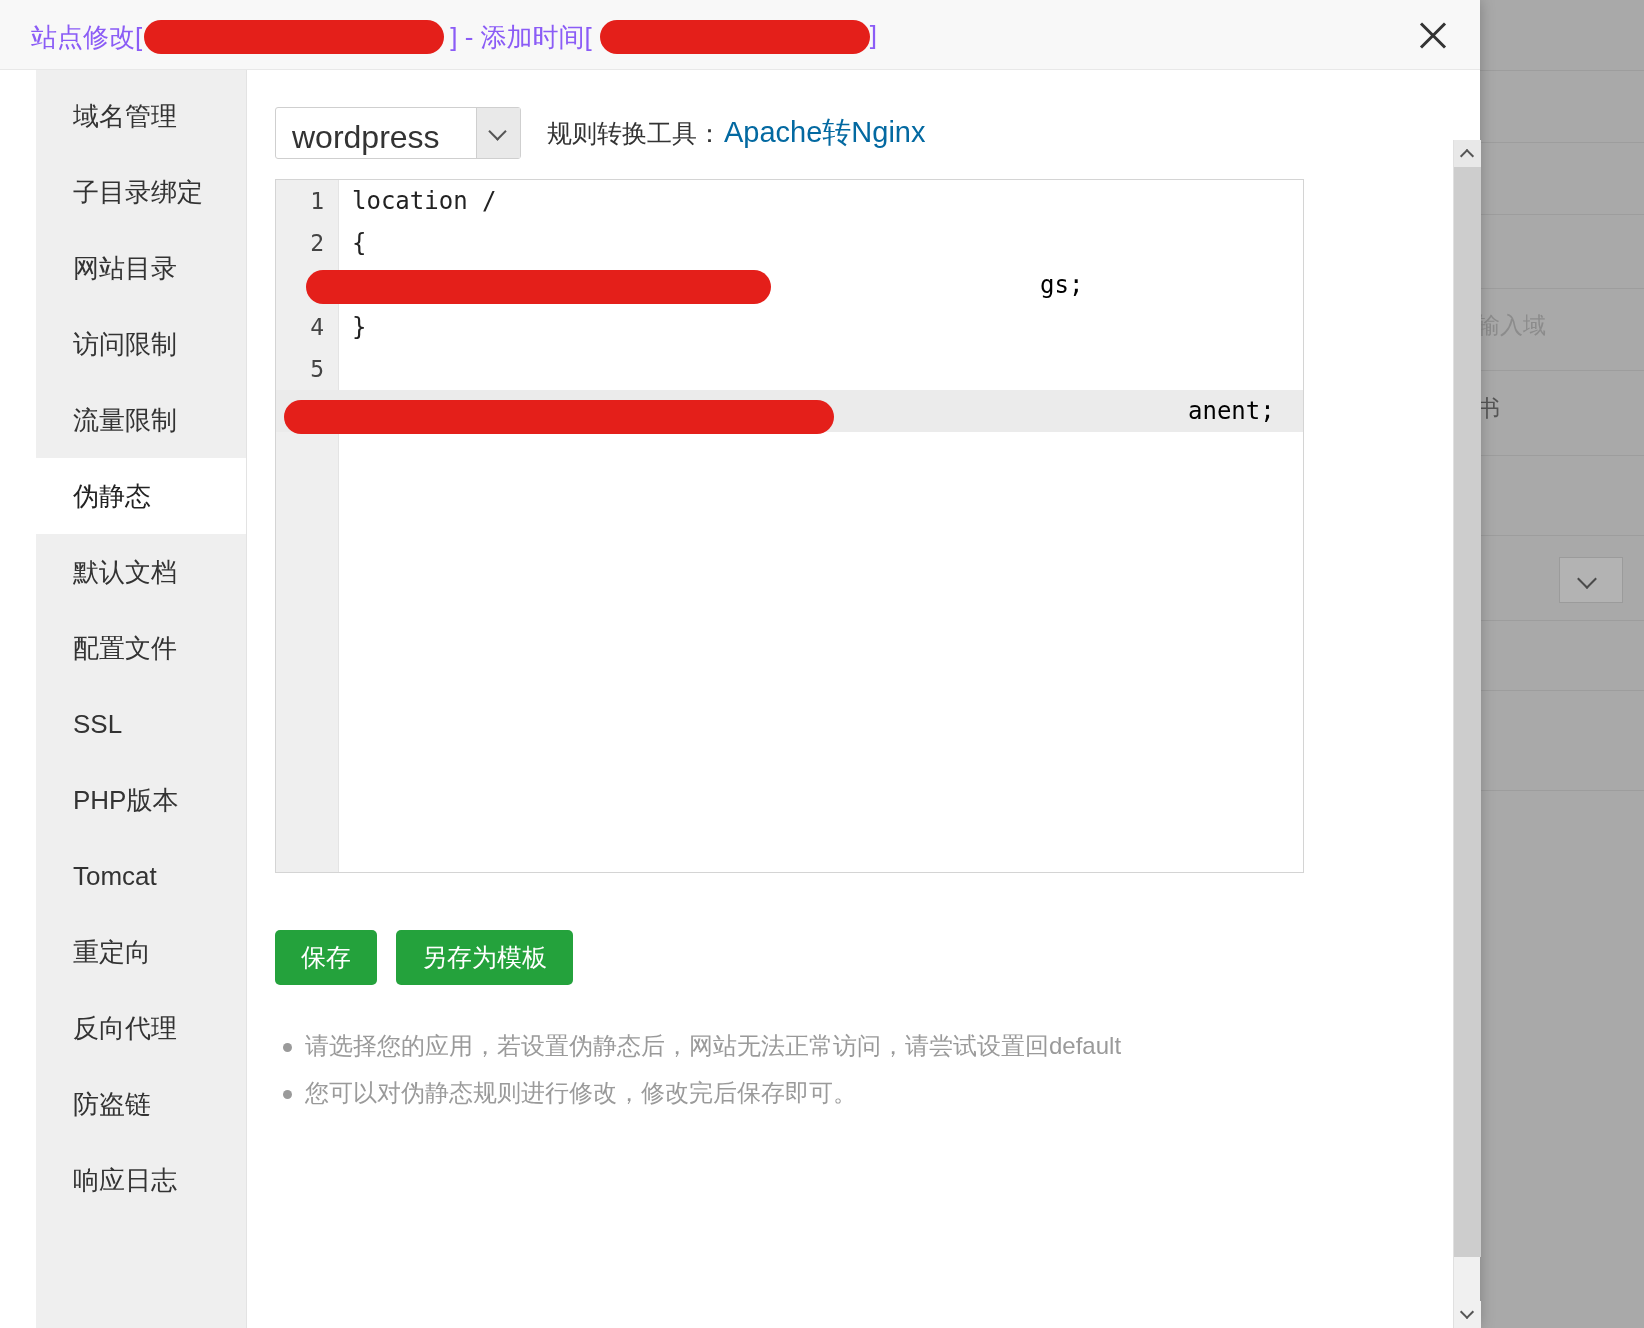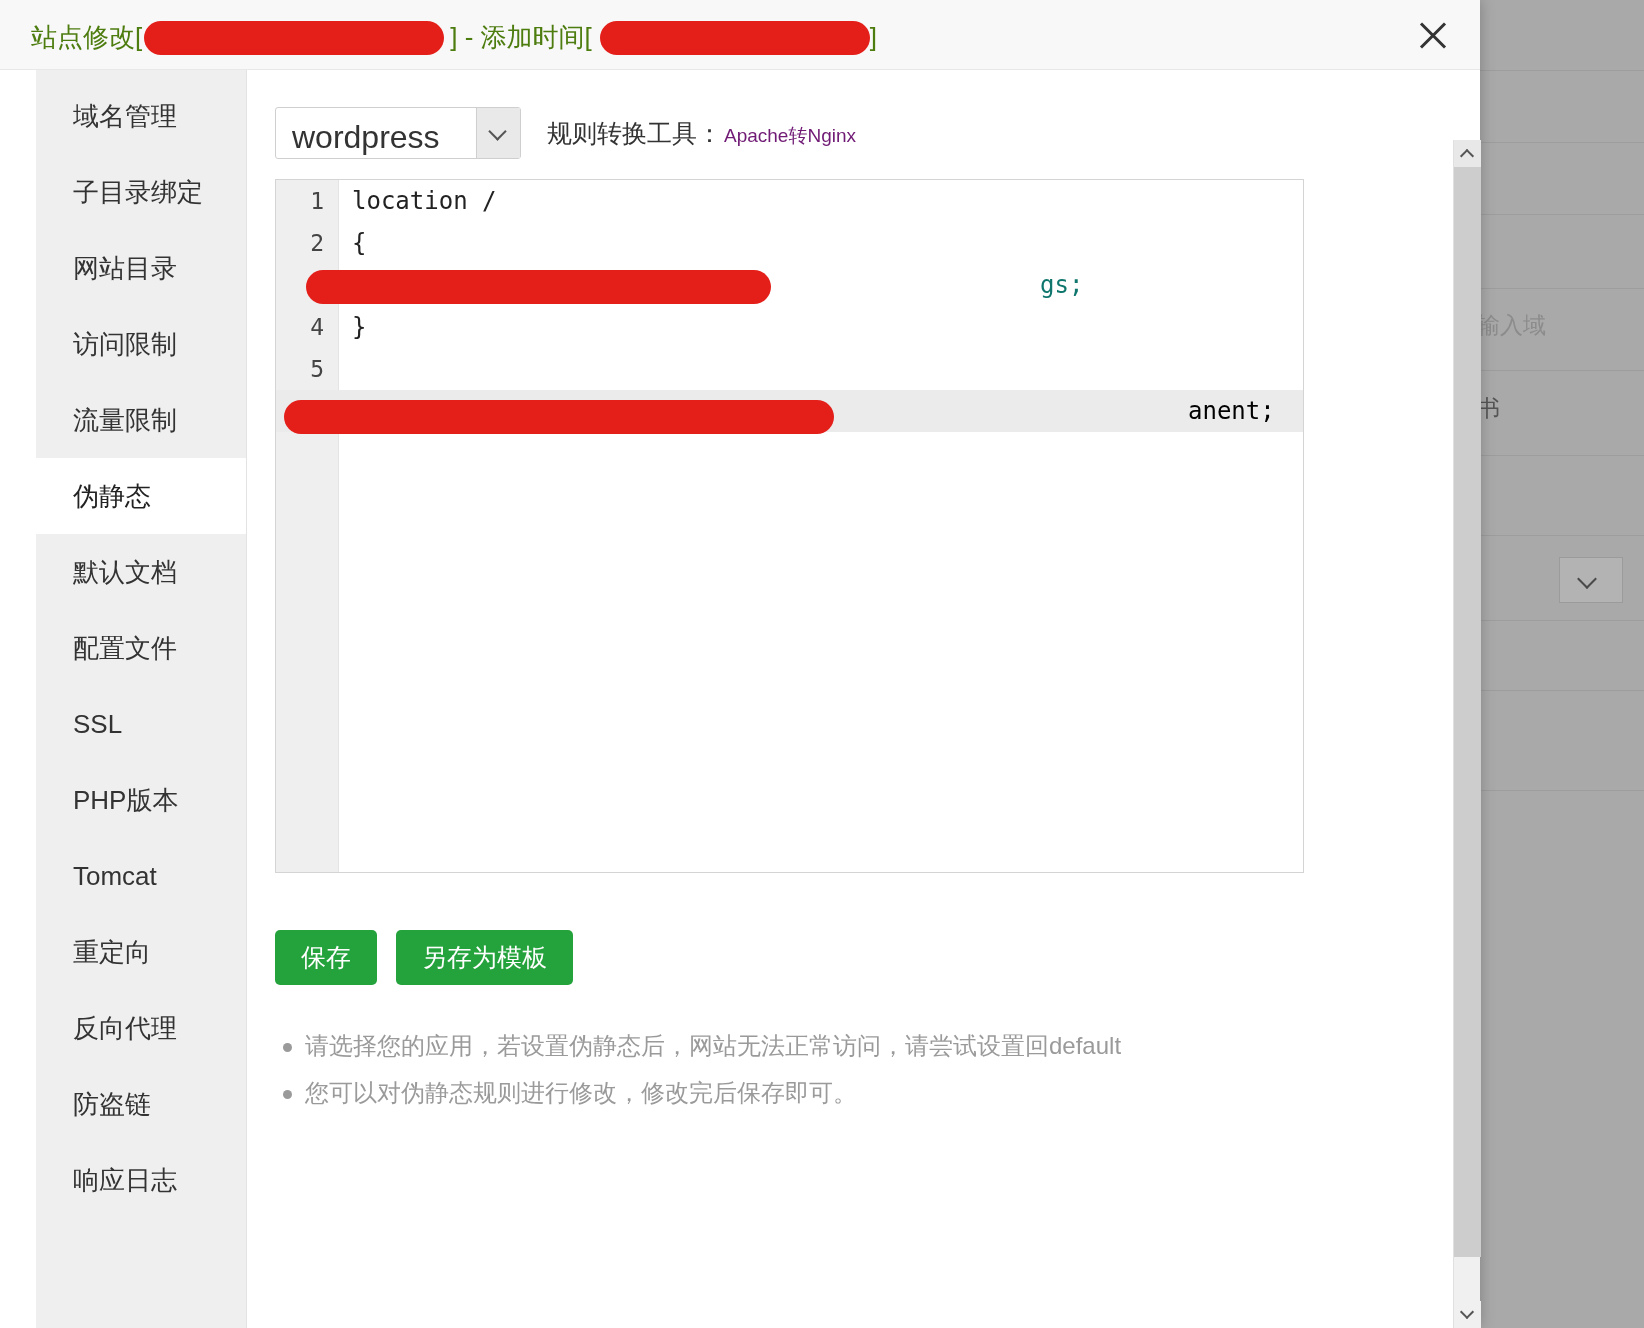--- a/index.html
+++ b/index.html
@@ -61,24 +61,23 @@
   #modal-header {
     position: relative;
     height: 70px;
     background: #f8f8f8;
     border-bottom: 1px solid #e8e8e8;
   }
   #modal-title {
     position: absolute;
     left: 31px; top: 20px;
     font-size: 26px;
-    color: #4d7c0f;
+    color: #8b5cf6;
     white-space: nowrap;
     display: flex;
-    align-items: center;
   }
   .redact {
     display: inline-block;
     background: #e41f1a;
     border-radius: 22px;
     vertical-align: middle;
   }
   #title-redact-1 { width: 300px; height: 34px; margin: 0 0 0 2px; }
   #title-redact-2 { width: 270px; height: 34px; margin: 0 0 0 2px; }
   #title-sep { margin: 0 6px; }
@@ -171,22 +170,22 @@
     border-bottom: 2px solid #555;
     transform: rotate(45deg);
   }
   #tool-label {
     margin-left: 26px;
     font-size: 25px;
     color: #333;
     white-space: nowrap;
   }
   #tool-link {
-    font-size: 19px;
-    color: #701a75;
+    font-size: 29px;
+    color: #0369a1;
     text-decoration: none;
     cursor: pointer;
     margin-left: 2px;
     margin-top: 8px;
   }
 
   
   #editor {
     position: absolute;
     left: 28px; top: 109px;
@@ -217,21 +216,21 @@
     color: #444;
   }
   .code-text {
     position: absolute;
     left: 76px;
     font-family: "DejaVu Sans Mono", "Liberation Mono", monospace;
     font-size: 24px;
     color: #222;
     white-space: pre;
   }
-  .tok-teal { color: #0f766e; }
+  .tok-teal { color: #000000; }
   .tok-blue { color: #2233bb; }
   .code-redact {
     position: absolute;
     background: #e41f1a;
     border-radius: 20px;
     z-index: 3;
   }
 
   
   #actions {

